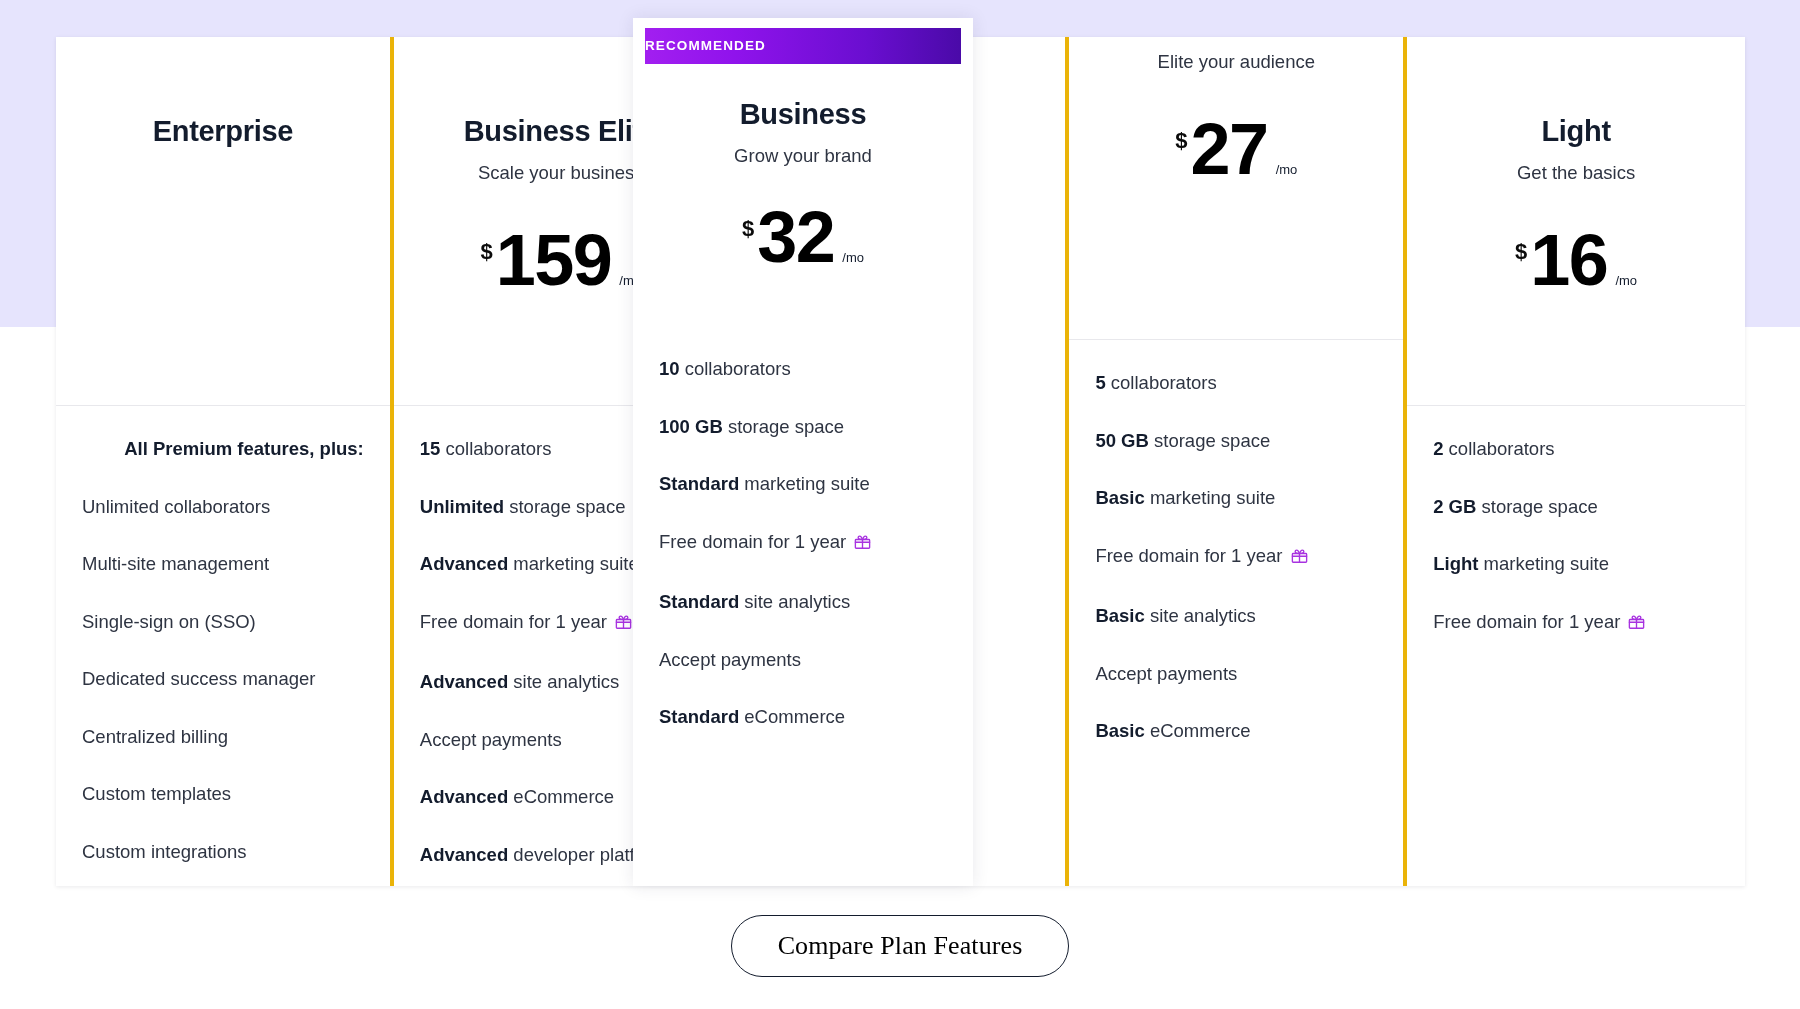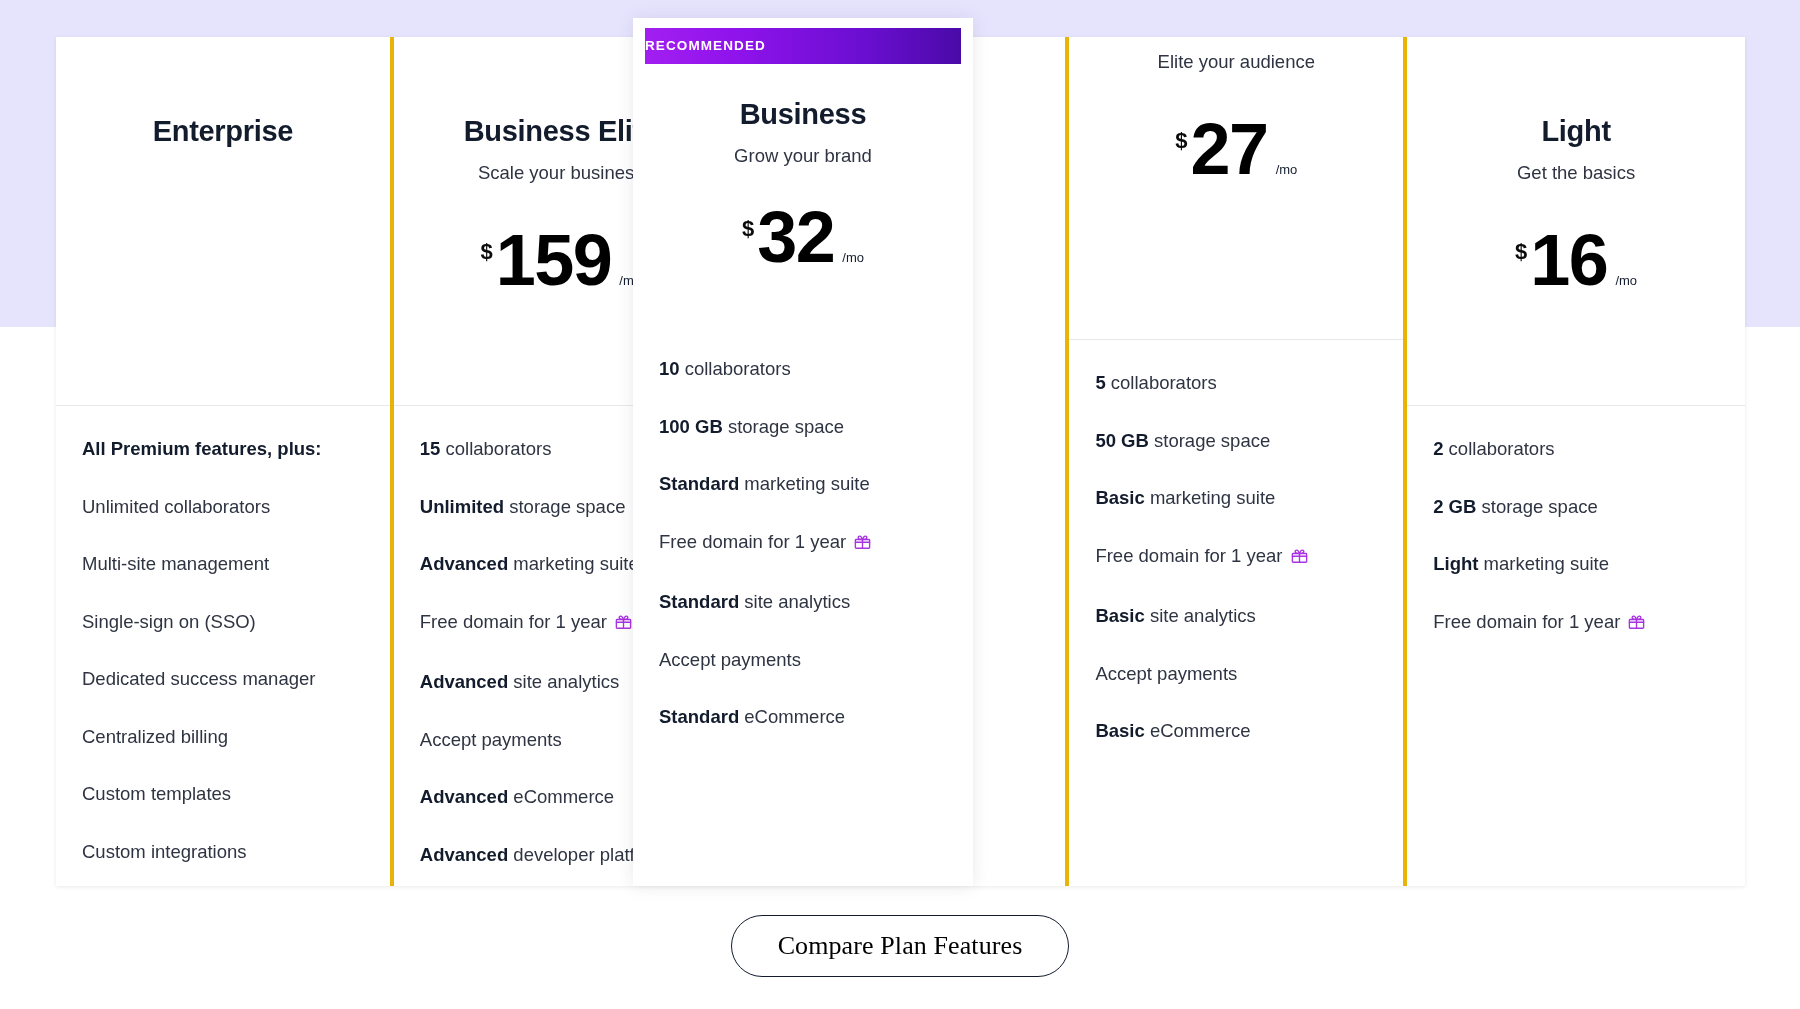--- a/index.html
+++ b/index.html
@@ -156,21 +156,21 @@
   }
   .feature {
     font-size: 18.5px;
     color: #2e3442;
     line-height: 1.38;
     margin-bottom: 32px;
     font-weight: normal;
     display: block;
   }
   .feature b { font-weight: bold; color: #131c2d; }
-  .feature.head { font-weight: bold; color: #131c2d; }
+  .feature.head { font-weight: bold; color: #131c2d; text-align: right; }
 
   .gift-icon {
     display: inline-block;
     vertical-align: -3px;
     margin-left: 7px;
   }
 
   
   #compare-wrap {
     position: absolute;

